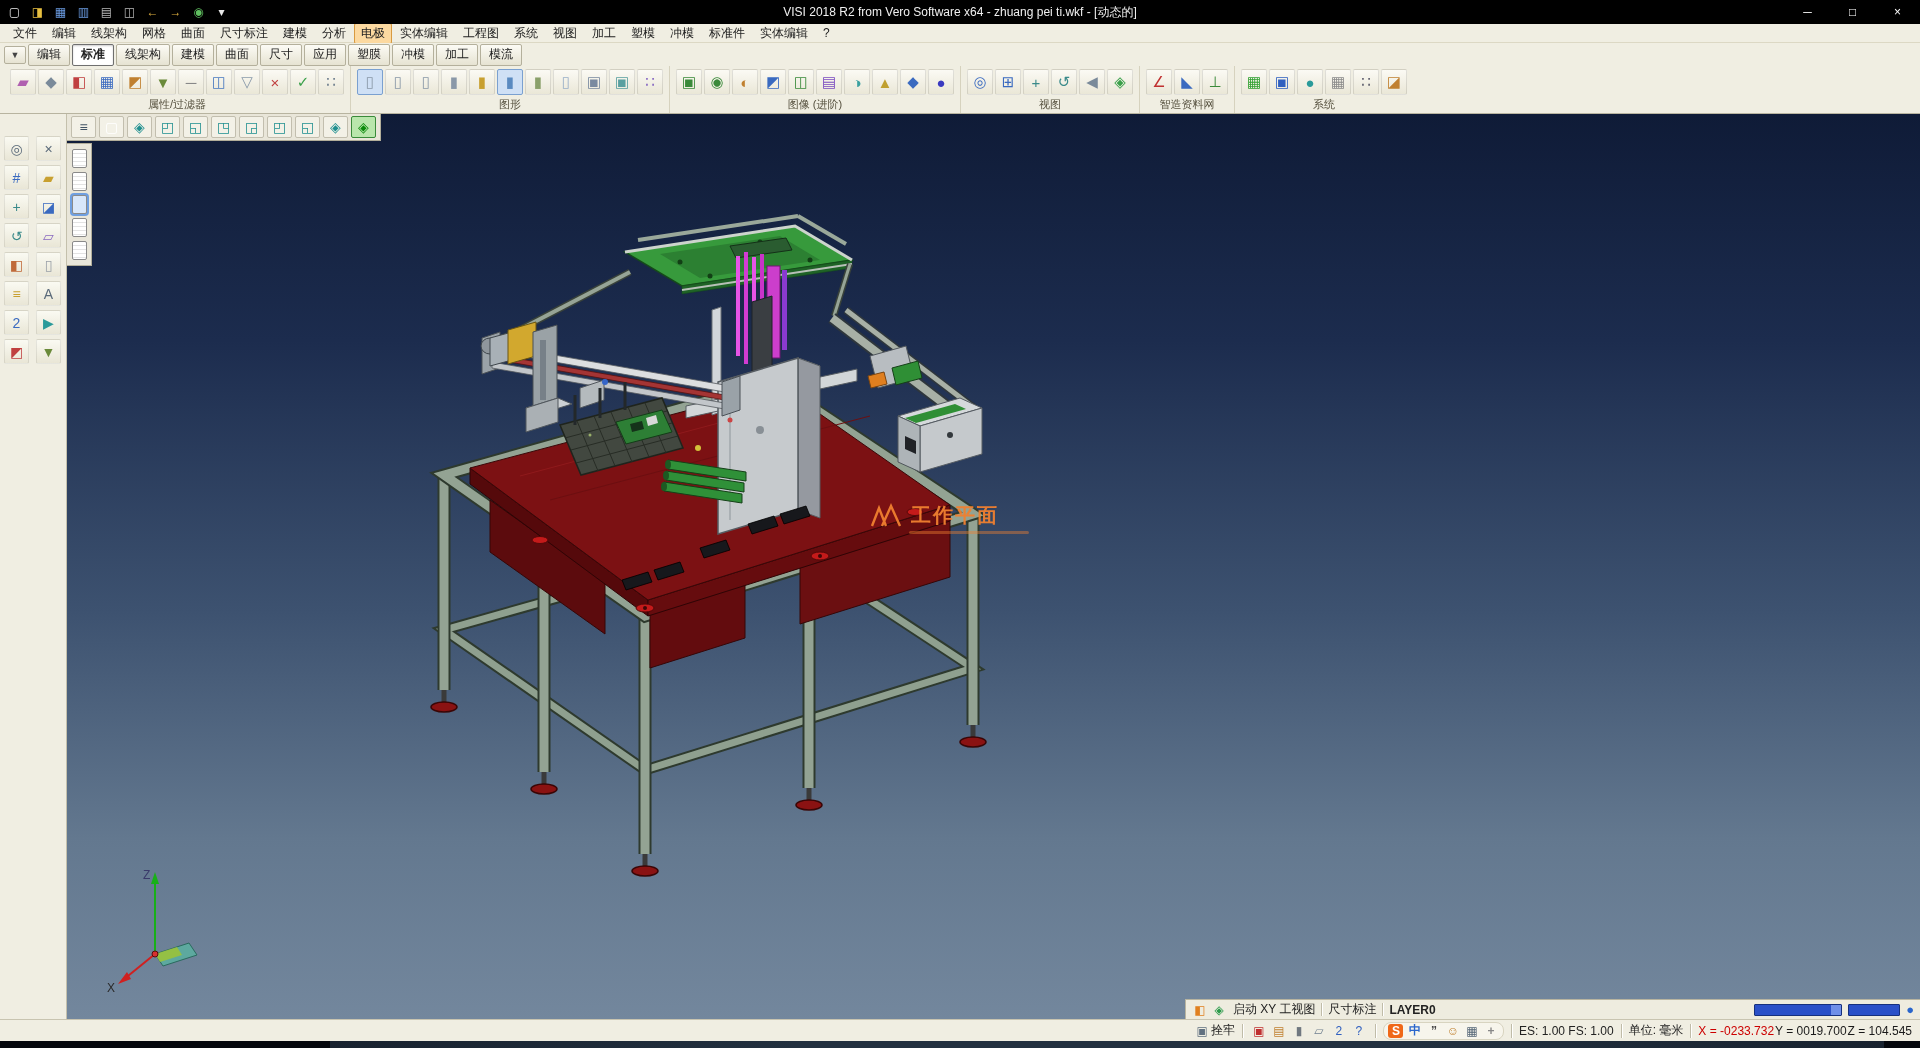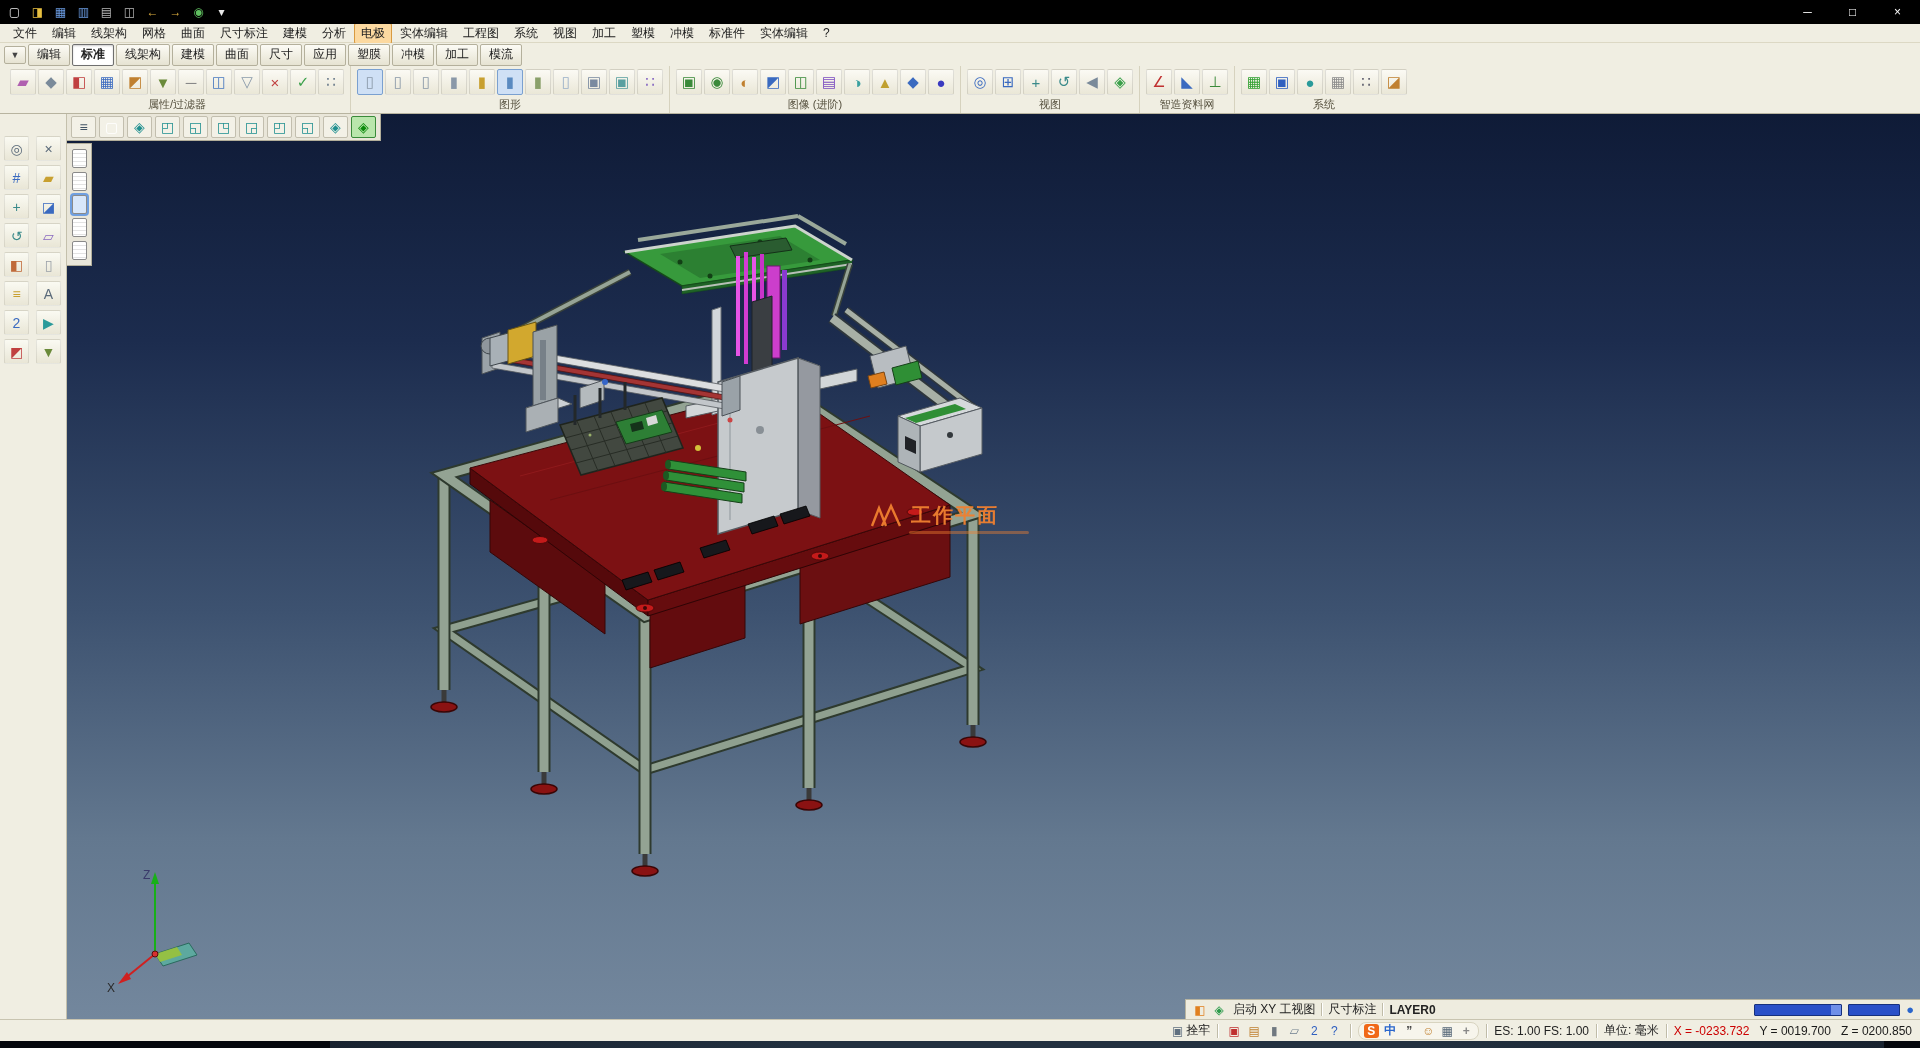--- a/index.html
+++ b/index.html
@@ -73,21 +73,21 @@
 
   
   .statusbar { height:22px; background:#f0eee2; border-top:1px solid #c8c4b0; display:flex; align-items:center; gap:7px; padding:0 8px; font-size:12px; color:#222; flex:0 0 auto; }
   .sb-spacer { flex:1; }
   .sb-sep { width:1px; height:14px; background:#c0bca8; box-shadow:1px 0 0 #fff; }
   .sicon { width:18px; height:17px; display:flex; align-items:center; justify-content:center; font-size:12px; border-radius:2px; }
   .lockwrap { display:flex; align-items:center; gap:3px; }
   .lock-g { color:#607080; font-size:12px; }
   .ime { display:flex; align-items:center; gap:3px; background:#f7f5ec; border:1px solid #d8d4c0; border-radius:8px; padding:0 4px; height:18px; }
   .ime .sicon { width:16px; height:15px; }
-  .coords { display:flex; gap:10px; white-space:nowrap; }
+  .coords { display:flex; gap:1px; white-space:nowrap; }
   .cx { color:#cc0000; }
   .cy,.cz { color:#1a1a1a; }
 
   
   .taskbar { height:7px; background:#05070c; position:relative; flex:0 0 auto; }
   .taskbar-inner { position:absolute; left:330px; right:36px; top:0; bottom:0; background:linear-gradient(90deg,#18222f,#22303f 30%,#22303f 70%,#18222f); }
 </style>
 </head>
 <body>
 
@@ -120,20 +120,21 @@
         <div class="qicon">
           <span class="g" style="color: rgb(224, 176, 64);">→</span>
         </div>
         <div class="qicon">
           <span class="g" style="color: rgb(96, 192, 96);">◉</span>
         </div>
         <div class="qicon">
           <span class="g" style="color: rgb(232, 232, 232);">▾</span>
         </div>
       </div>
+    <div class="title-text">VISI 2018 R2 from Vero Software x64 - zhuang pei ti.wkf - [动态的]</div>
     <div class="win-controls">
 
     <div class="wbtn">
           <span class="g">─</span>
         </div>
         <div class="wbtn">
           <span class="g">□</span>
         </div>
         <div class="wbtn">
           <span class="g">×</span>
@@ -739,21 +740,21 @@
         </span>
       </span>
     <span class="sb-sep"></span>
     <span>ES: 1.00 FS: 1.00</span>
     <span class="sb-sep"></span>
     <span>单位: 毫米</span>
     <span class="sb-sep"></span>
     <span class="coords">
       <span class="cx">X = -0233.732</span>
       <span class="cy">Y = 0019.700</span>
-      <span class="cz">Z = 0200.850</span>
+      <span class="cz">Z = 104.545</span>
     </span>
   </div>
 
   <div class="taskbar">
     <div class="taskbar-inner"></div>
   </div>
 
 </div>
 
 </body></html>

